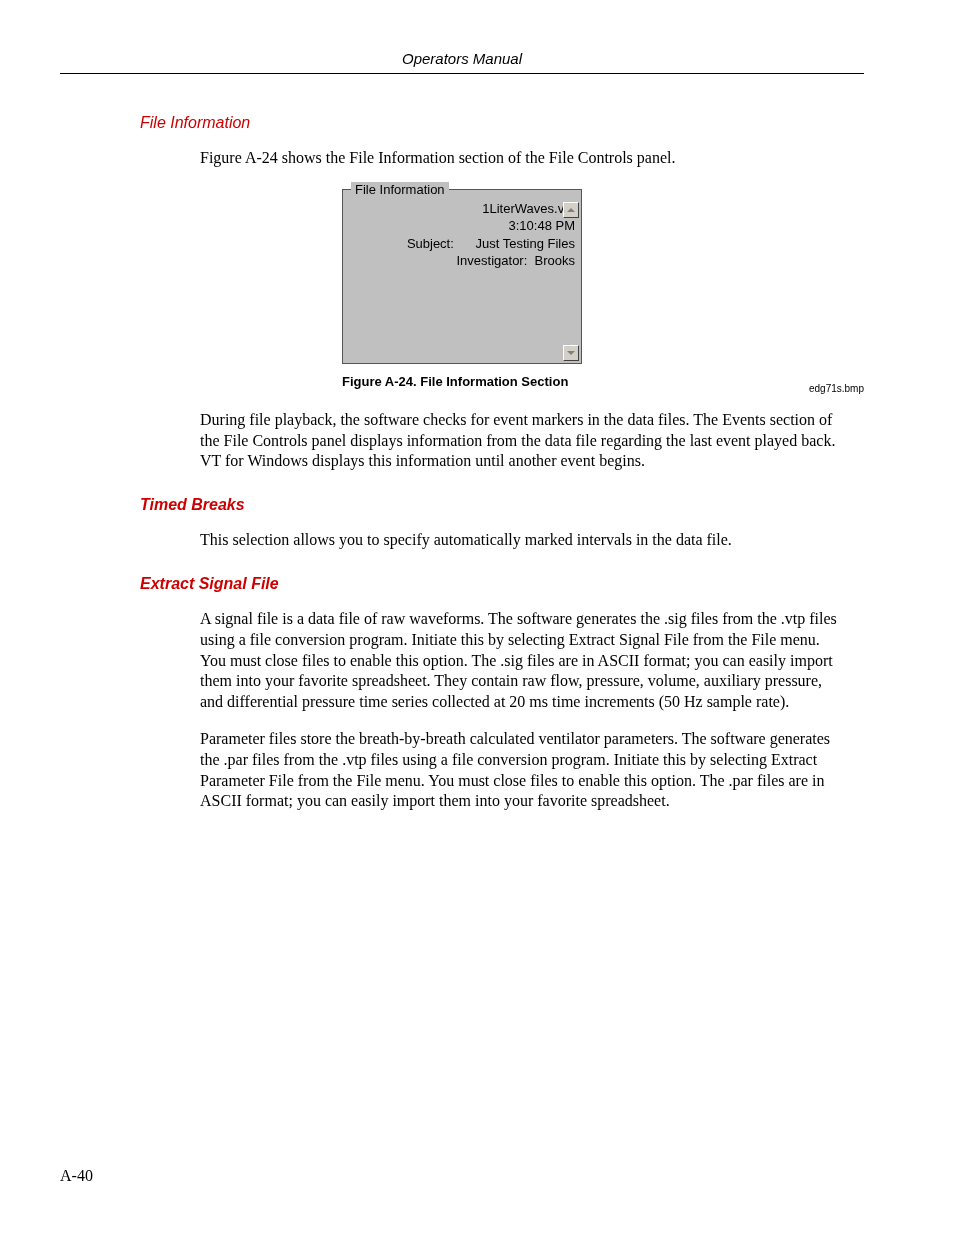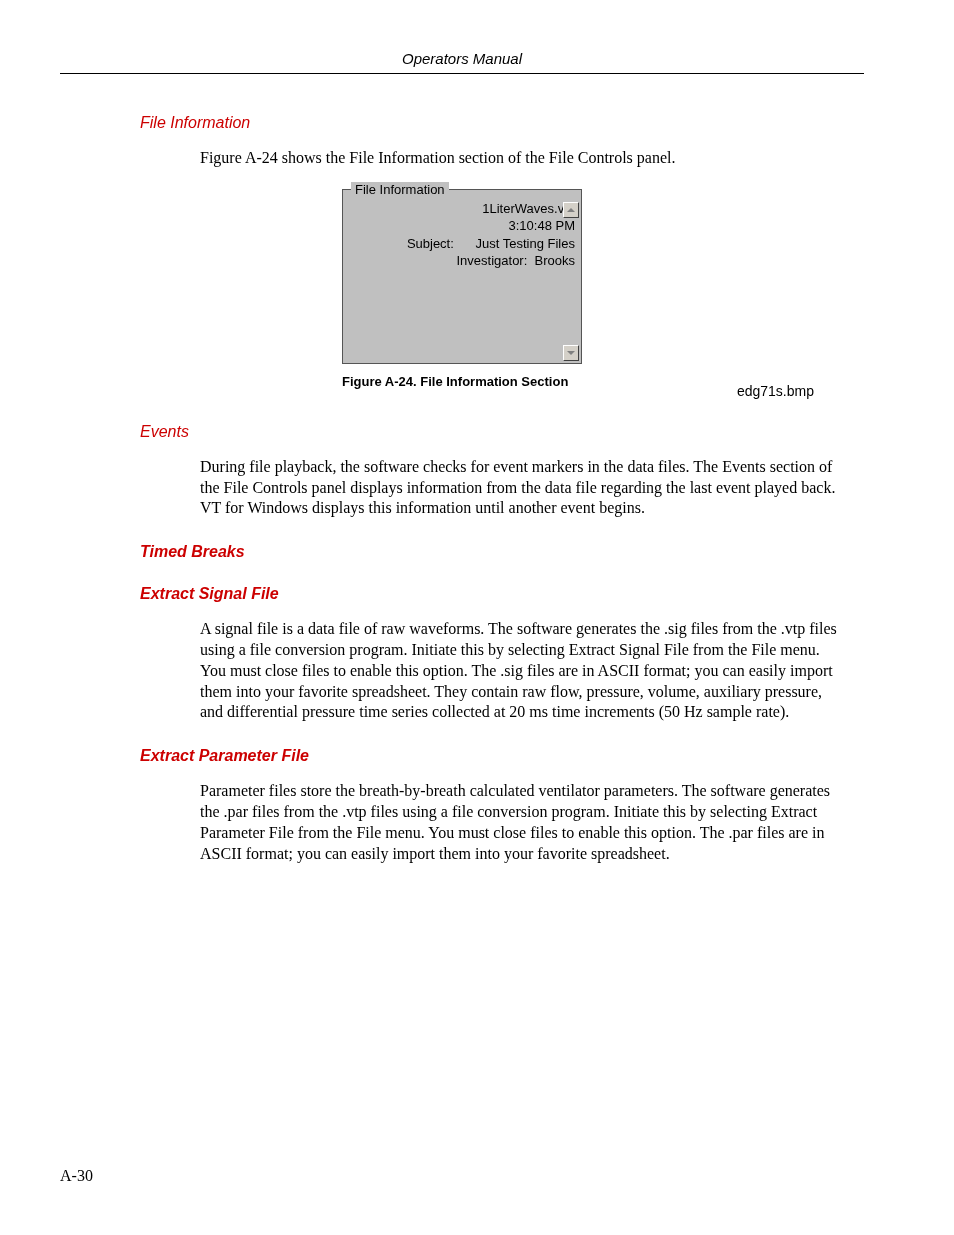--- a/index.html
+++ b/index.html
@@ -115,23 +115,22 @@
   .scroll-arrow.down { border-top: 4px solid #808080; }
   .figure-caption {
     font-family: Arial, Helvetica, sans-serif;
     font-weight: bold;
     font-size: 13px;
     text-align: left;
     margin-top: 10px;
   }
   .bmp-label {
     font-family: Arial, Helvetica, sans-serif;
-    font-size: 14px;
+    font-size: 10px;
     text-align: right;
-    margin-right: 50px;
     margin-top: -14px;
     margin-bottom: 6px;
   }
   .page-number {
     position: absolute;
     bottom: 50px;
     left: 60px;
     font-size: 16px;
   }
 </style>
@@ -161,25 +160,24 @@
         <div class="scroll-btn down">
           <div class="scroll-arrow down"></div>
         </div>
       </div>
     </div>
     <div class="figure-caption">Figure A-24. File Information Section</div>
   </div>
   <div class="bmp-label">edg71s.bmp</div>
 
 
-  <div class="section-heading">Events</div>
   <p class="body-text">During file playback, the software checks for event markers in the data files. The Events section of the File Controls panel displays information from the data file regarding the last event played back. VT for Windows displays this information until another event begins.</p>
 
   <div class="section-heading bold">Timed Breaks</div>
+  <p class="body-text">This selection allows you to specify automatically marked intervals in the data file.</p>
 
   <div class="section-heading bold">Extract Signal File</div>
   <p class="body-text">A signal file is a data file of raw waveforms. The software generates the .sig files from the .vtp files using a file conversion program. Initiate this by selecting Extract Signal File from the File menu. You must close files to enable this option. The .sig files are in ASCII format; you can easily import them into your favorite spreadsheet. They contain raw flow, pressure, volume, auxiliary pressure, and differential pressure time series collected at 20 ms time increments (50 Hz sample rate).</p>
 
-  <div class="section-heading bold">Extract Parameter File</div>
   <p class="body-text">Parameter files store the breath-by-breath calculated ventilator parameters. The software generates the .par files from the .vtp files using a file conversion program. Initiate this by selecting Extract Parameter File from the File menu. You must close files to enable this option. The .par files are in ASCII format; you can easily import them into your favorite spreadsheet.</p>
 
-  <div class="page-number">A-30</div>
+  <div class="page-number">A-40</div>
 </div>
 
 </body></html>

